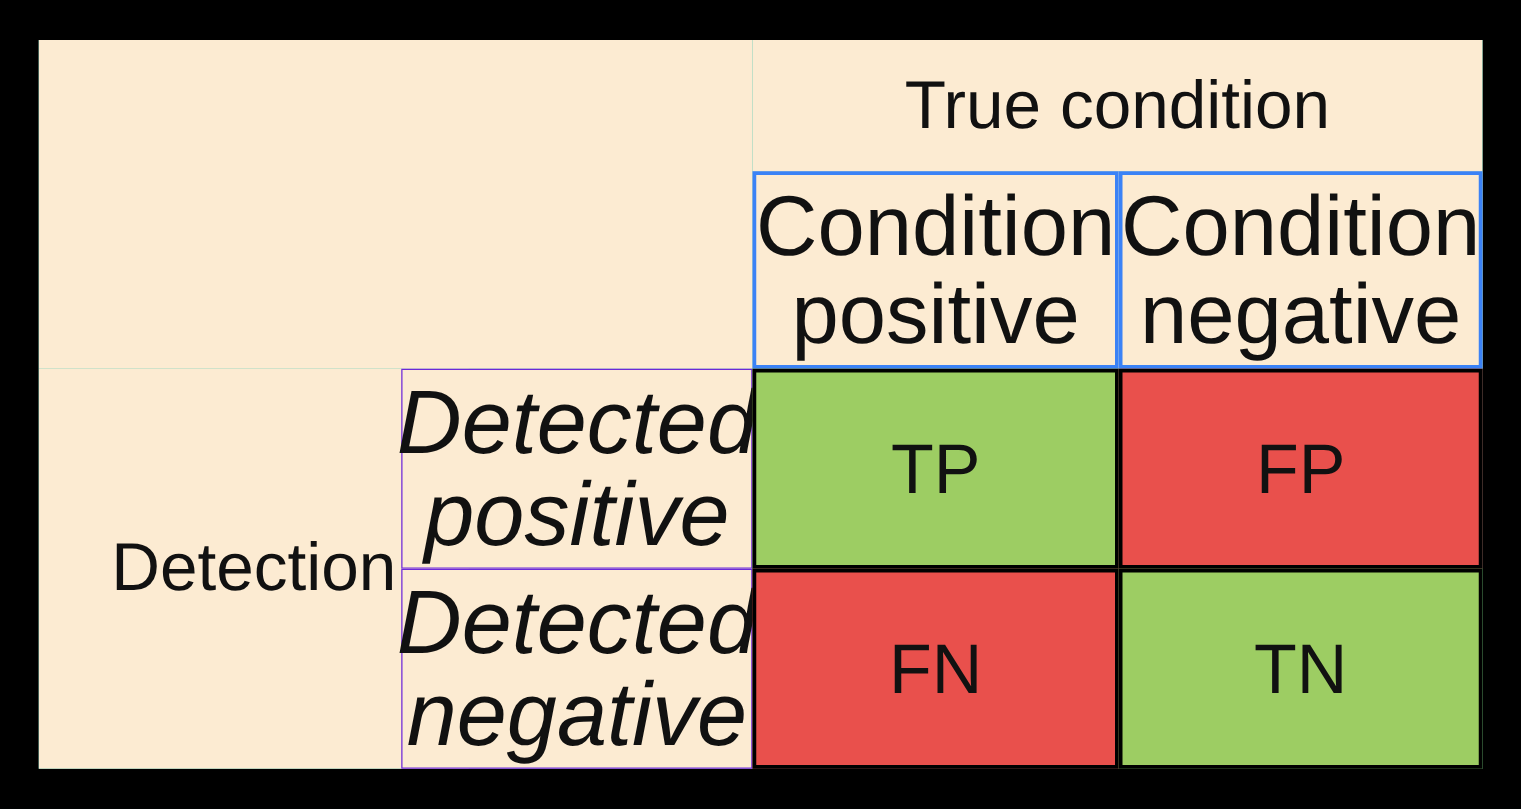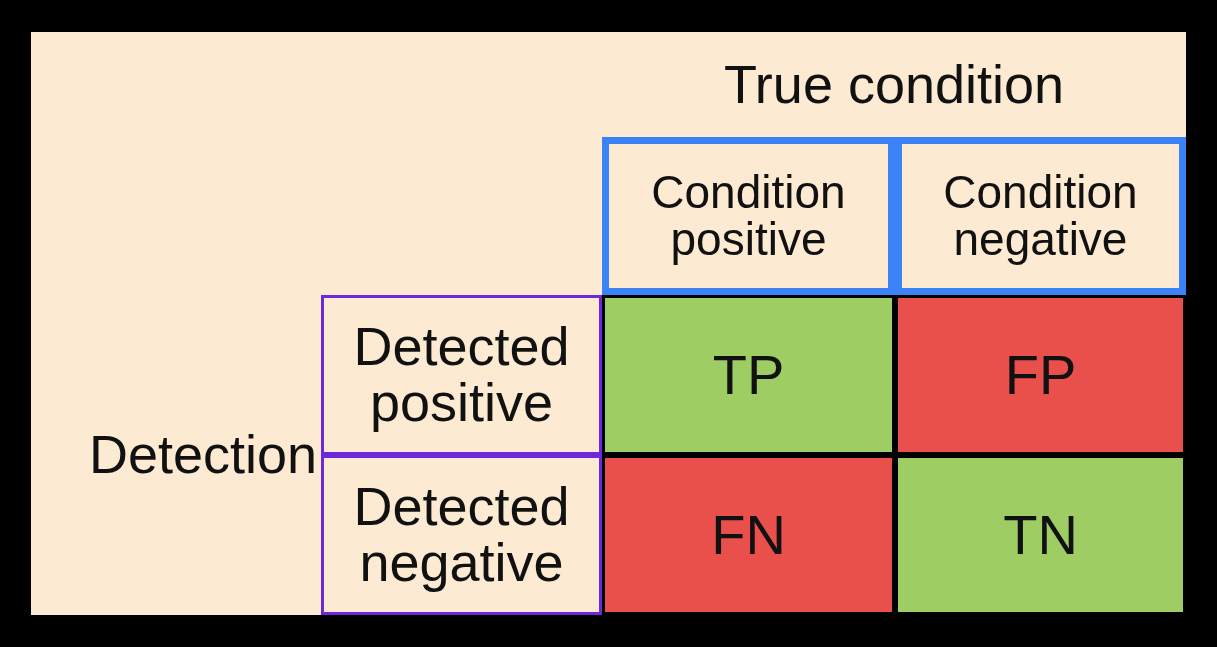--- a/index.html
+++ b/index.html
@@ -66,34 +66,35 @@
     width: 344px;
     height: 320px;
     font-size: 54px;
     background: #FCEBD2;
   }
 
   
   .col-header {
     top: 105px;
     height: 158px;
-    font-size: 46px;
+    font-size: 68px;
     background: #FCEBD2;
-    border: 7px solid #3b82f6;
+    border: 3px solid #3b82f6;
   }
   #col-header-0 { left: 571px; width: 293px; }
   #col-header-1 { left: 864px; width: 291px; }
 
   
   .row-header {
     left: 290px;
     width: 281px;
-    font-size: 54px;
+    font-size: 72px;
     background: #FCEBD2;
-    border: 3px solid #6d28d9;
+    border: 1px solid #6d28d9;
+    font-style: italic;
   }
   #row-header-0 { top: 263px; height: 160px; }
   #row-header-1 { top: 423px; height: 160px; }
 
   
   .data-cell {
     font-size: 56px;
     border: 3px solid #000000;
   }
   #data-cell-0-0 { left: 571px; top: 263px; width: 293px; height: 160px; }

